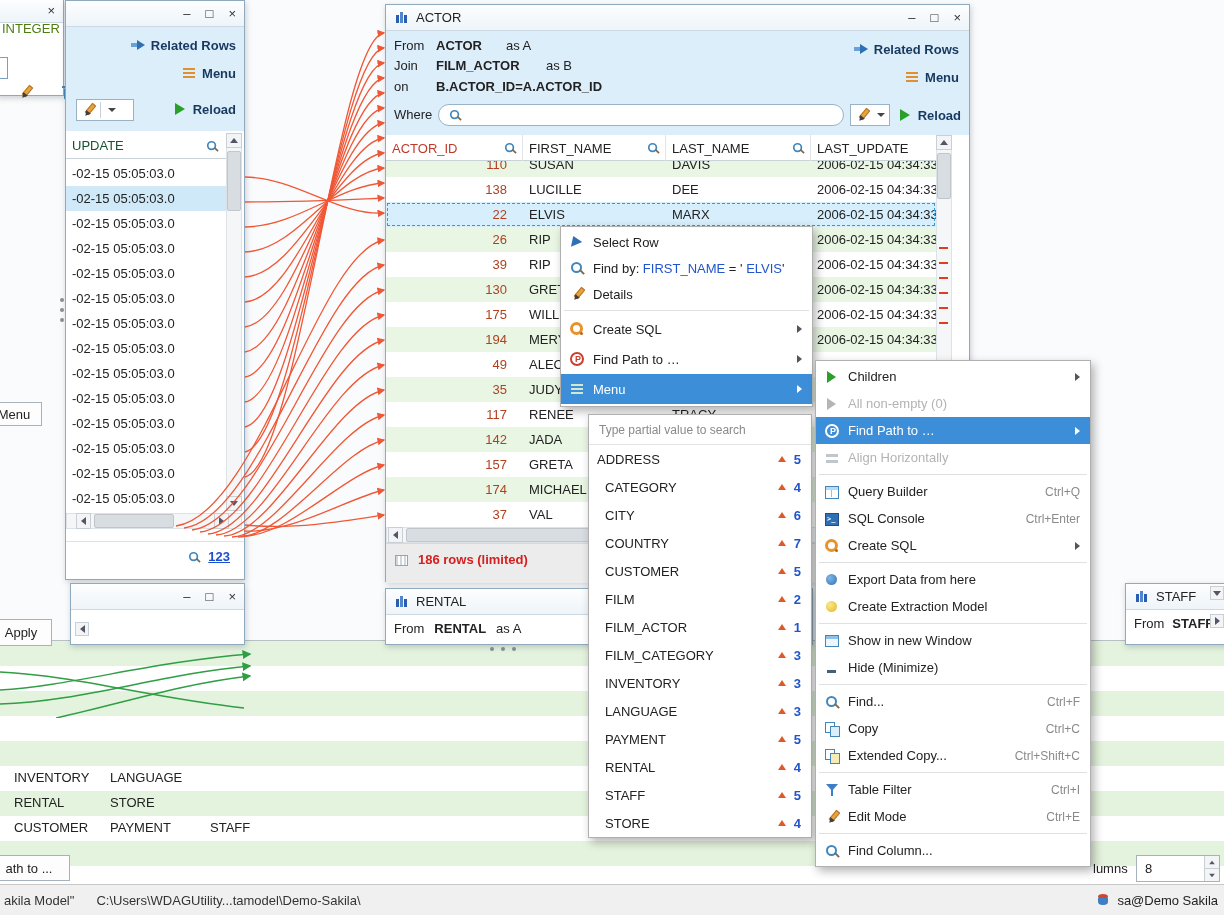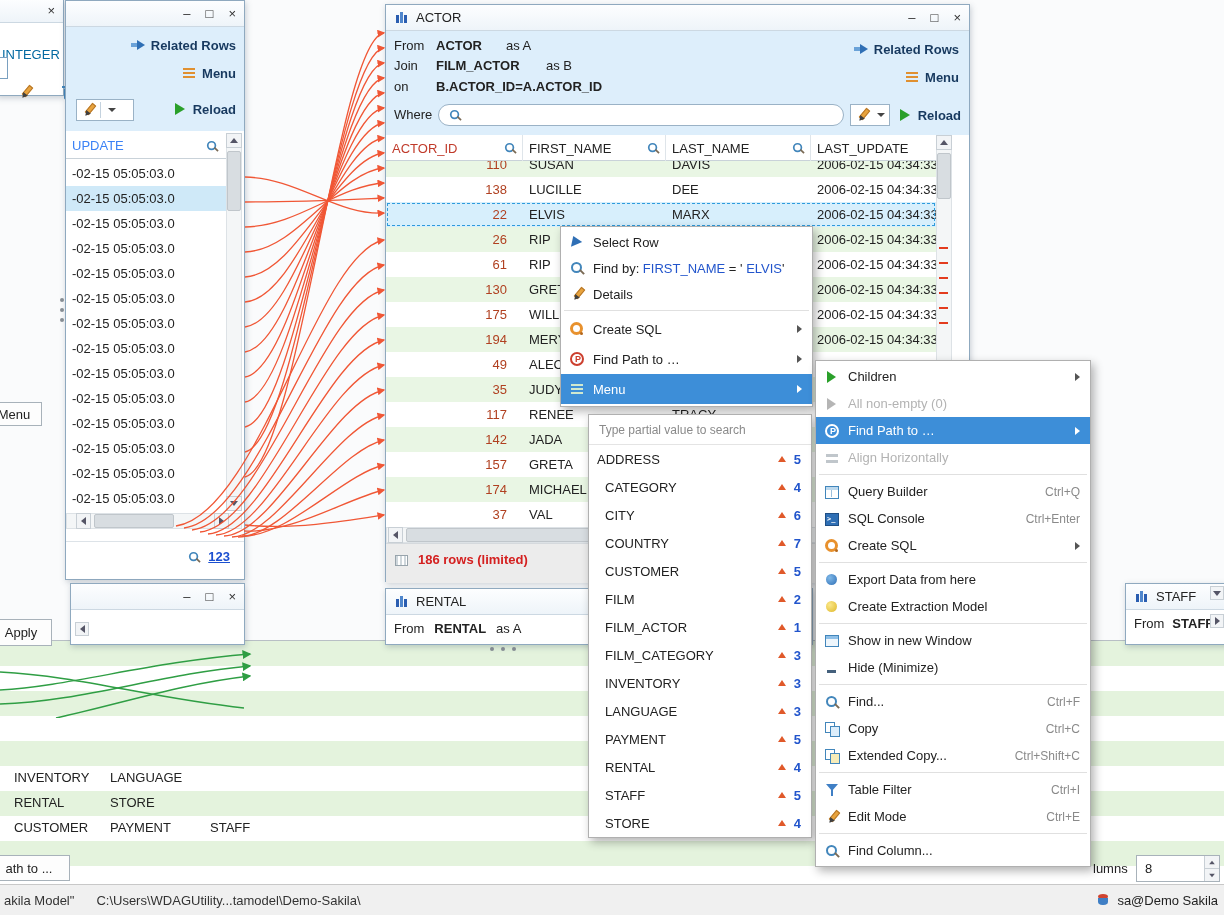--- a/index.html
+++ b/index.html
@@ -132,21 +132,21 @@
       <span class="dot" style="left:2px;top:10px"></span>
       <span class="dot" style="left:2px;top:20px"></span>
   </div>
 
   <div class="win" style="left:-4px;top:-2px;width:68px;height:98px;z-index:6">
     <div class="tbar" style="height:24px">
       <span class="wbtns">
           <span>×</span>
         </span>
     </div>
-    <span class="abs" style="left:5px;top:48px;color:#0369a1">INTEGER</span>
+    <span class="abs" style="left:5px;top:22px;color:#4d7c0f">INTEGER</span>
     <div class="abs" style="left:2px;top:58px;width:9px;height:22px;border:1px solid #7aa0c0;background:#fff"></div>
     <span class="ic ic-pen abs" style="left:20px;top:61px"></span>
     <span class="ic ic-trash abs" style="left:44px;top:61px"></span>
   </div>
 
   <div class="btn" style="left:-14px;top:402px;width:56px;height:24px;z-index:6">
       <span>Menu</span>
     </div>
   <div class="btn" style="left:-10px;top:619px;width:62px;height:27px;z-index:12">
       <span>Apply</span>
@@ -214,21 +214,21 @@
     <div class="combo abs" style="left:10px;top:98px;width:58px">
       <span class="ic ic-pen"></span>
       <span class="div"></span>
       <span class="ic ic-caret" style="width:10px"></span>
     </div>
     <div class="lbl abs" style="right:8px;top:100px">
       <span class="ic ic-play"></span>
       <span>Reload</span>
     </div>
     <div class="abs" style="left:0;top:132px;width:160px;height:26px;border-bottom:1px solid #c9d2d9;display:flex;align-items:center;padding:0 6px">
-      <span style="color:#3b82f6">UPDATE</span>
+      <span style="color:#14532d">UPDATE</span>
       <span class="ic ic-mag sm" style="margin-left:auto"></span>
     </div>
 
     <div class="abs" style="left:0;top:160px;width:160px;height:350px;overflow:hidden;font-size:13px">
       <div class="trow">
           <span class="td">-02-15 05:05:03.0</span>
         </div>
       <div class="trow sel2">
           <span class="td">-02-15 05:05:03.0</span>
         </div>
@@ -371,21 +371,21 @@
         <div class="td" style="width:145px">MARX</div>
         <div class="td" style="width:125px">2006-02-15 04:34:33.</div>
       </div>
       <div class="trow g">
         <div class="td idcell" style="width:137px">26</div>
         <div class="td" style="width:143px">RIP</div>
         <div class="td" style="width:145px">CRAWFORD</div>
         <div class="td" style="width:125px">2006-02-15 04:34:33.</div>
       </div>
       <div class="trow">
-        <div class="td idcell" style="width:137px">61</div>
+        <div class="td idcell" style="width:137px">39</div>
         <div class="td" style="width:143px">RIP</div>
         <div class="td" style="width:145px">WINSLET</div>
         <div class="td" style="width:125px">2006-02-15 04:34:33.</div>
       </div>
       <div class="trow g">
         <div class="td idcell" style="width:137px">130</div>
         <div class="td" style="width:143px">GRETA</div>
         <div class="td" style="width:145px">KEITEL</div>
         <div class="td" style="width:125px">2006-02-15 04:34:33.</div>
       </div>

